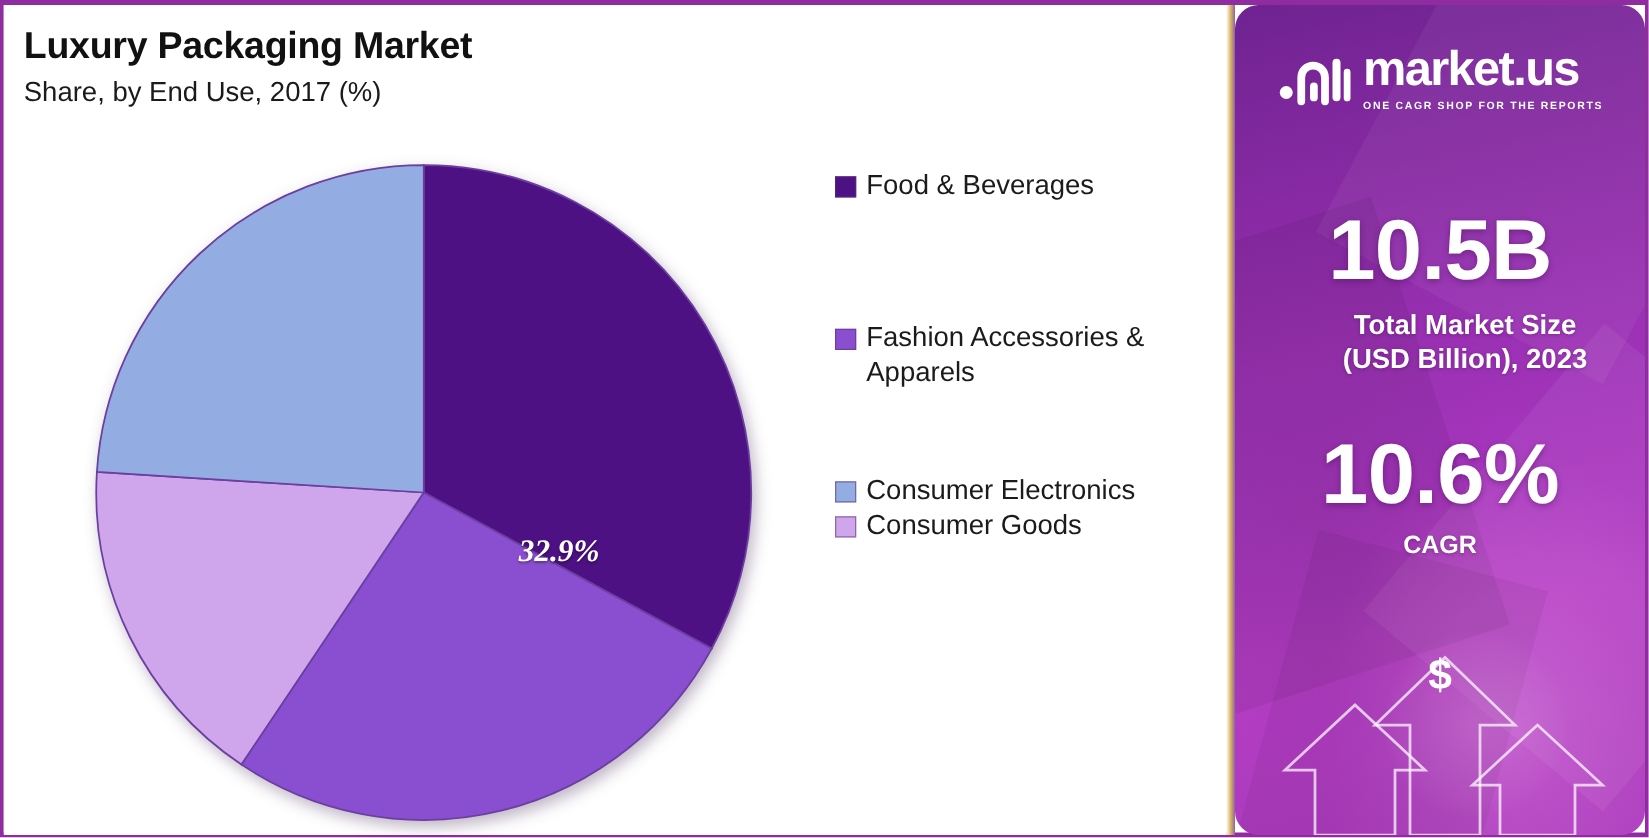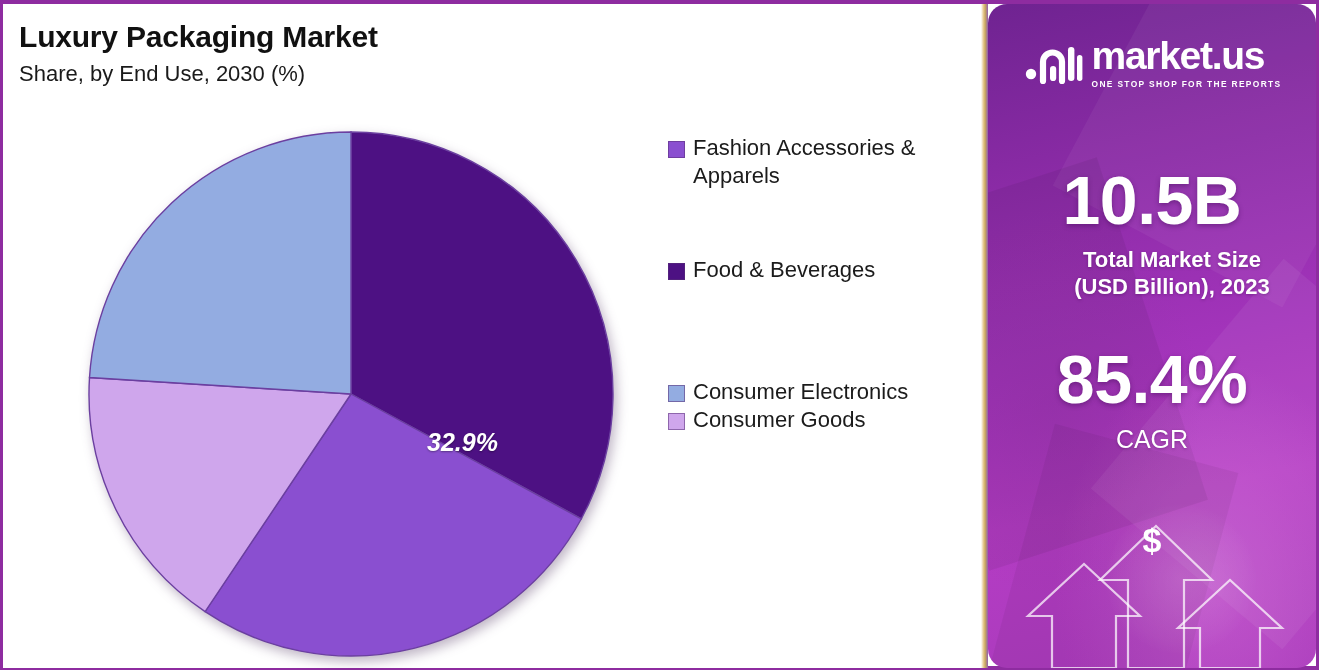--- a/index.html
+++ b/index.html
@@ -27,22 +27,22 @@
   #title-block { position: absolute; left: 16px; top: 16px; }
   #chart-title {
     font-size: 30px; font-weight: bold; color: #111111;
     letter-spacing: -0.2px; line-height: 1.12;
   }
   #chart-subtitle {
     font-size: 22px; color: #1a1a1a; margin-top: 7px; line-height: 1.2;
   }
   #pie-wrap {
     position: absolute;
-    left: 82px; top: 124px;
-    width: 532px; height: 532px;
+    left: 70px; top: 124px;
+    width: 532px; height: 532px; font-family: Liberation Serif, serif;
   }
   #pie-svg { display: block; width: 532px; height: 532px;
              filter: drop-shadow(3px 5px 6px rgba(60,30,80,0.33)); }
   #slice-label {
     position: absolute;
     left: 342px; top: 300px;
     font-size: 25px; font-weight: bold; font-style: italic;
     color: #ffffff; text-shadow: 0 1px 2px rgba(0,0,0,0.35);
     white-space: nowrap;
   }
@@ -123,66 +123,66 @@
     text-shadow: 0 2px 5px rgba(60,10,80,0.42);
   }
   .stat-sub {
     font-size: 22px; font-weight: bold; color: #ffffff;
     line-height: 1.24; margin-top: 10px;
     text-shadow: 0 1px 3px rgba(60,10,80,0.38);
     padding-left: 40px;
   }
   .stat-gap { height: 42px; }
   .stat-sub-small {
-    font-size: 25px; font-weight: normal; color: #ffffff;
+    font-size: 20px; font-weight: bold; color: #ffffff;
     line-height: 1.2; margin-top: 9px;
     text-shadow: 0 1px 3px rgba(60,10,80,0.38);
   }
   
   #arrows-art { position: absolute; left: 0; bottom: 0; width: 328px; height: 160px; }
   #dollar-sign {
     position: absolute; left: 0; bottom: 108px; width: 328px;
     text-align: center; font-size: 34px; font-weight: bold;
     color: #ffffff; letter-spacing: 0;
   }
 </style>
 </head>
 <body>
 
 <div id="frame">
 
   <div id="chart-panel">
 
     <div id="title-block">
       <div id="chart-title">Luxury Packaging Market</div>
-      <div id="chart-subtitle">Share, by End Use, 2030 (%)</div>
+      <div id="chart-subtitle">Share, by End Use, 2017 (%)</div>
     </div>
 
     <div id="pie-wrap">
       <svg id="pie-svg" viewBox="0 0 532 532">
         <g id="pie-slices">
             <path d="M 266 266 L 266 4 A 262 262 0 0 1 496.3808732699258 390.774409361 Z" fill="#4d1183" stroke="#6b3fa0" stroke-width="1.4"></path>
             <path d="M 266 266 L 496.3808732699258 390.774409361 A 262 262 0 0 1 120.09858848009483 483.616125589303 Z" fill="#8a4fd0" stroke="#6b3fa0" stroke-width="1.4"></path>
             <path d="M 266 266 L 120.09858848009483 483.616125589303 A 262 262 0 0 1 4.51699715179285 249.5488838833199 Z" fill="#cfa6ec" stroke="#6b3fa0" stroke-width="1.4"></path>
             <path d="M 266 266 L 4.51699715179285 249.5488838833199 A 262 262 0 0 1 265.99999999999994 4 Z" fill="#93ace1" stroke="#6b3fa0" stroke-width="1.4"></path>
           </g>
       </svg>
       <div id="slice-label">32.9%</div>
     </div>
 
     <div id="legend">
 
       <div class="legend-item" style="min-height:122px;">
+        <span class="legend-swatch" style="background:#4d1183;"></span>
+        <span class="legend-label">Food &amp; Beverages</span>
+      </div>
+
+      <div class="legend-item" style="min-height:122px;">
         <span class="legend-swatch" style="background:#8a4fd0;"></span>
         <span class="legend-label">Fashion Accessories &amp; Apparels</span>
-      </div>
-
-      <div class="legend-item" style="min-height:122px;">
-        <span class="legend-swatch" style="background:#4d1183;"></span>
-        <span class="legend-label">Food &amp; Beverages</span>
       </div>
 
       <div class="legend-item">
         <span class="legend-swatch" style="background:#93ace1;"></span>
         <span class="legend-label">Consumer Electronics</span>
       </div>
 
       <div class="legend-item" style="min-height:122px;">
         <span class="legend-swatch" style="background:#cfa6ec;"></span>
         <span class="legend-label">Consumer Goods</span>
@@ -203,30 +203,30 @@
     <div id="brand-logo">
       <svg id="logo-mark" viewBox="0 0 60 44">
         <circle cx="8" cy="33" r="5.2" fill="#ffffff"></circle>
         <path d="M20 40 L20 21 A9.5 9.5 0 0 1 39 21 L39 40" fill="none" stroke="#ffffff" stroke-width="6.2" stroke-linecap="round"></path>
         <rect x="27" y="25" width="6.2" height="15" rx="3.1" fill="#ffffff"></rect>
         <rect x="45" y="6" width="6.4" height="34" rx="3.2" fill="#ffffff"></rect>
         <rect x="54" y="14" width="5.4" height="26" rx="2.7" fill="#ffffff"></rect>
       </svg>
       <div id="logo-text-block">
         <div id="logo-wordmark">market.us</div>
-        <div id="logo-tagline">ONE STOP SHOP FOR THE REPORTS</div>
+        <div id="logo-tagline">ONE CAGR SHOP FOR THE REPORTS</div>
       </div>
     </div>
 
     <div id="stat-block">
       <div class="stat-big">10.5B</div>
       <div class="stat-sub">Total Market Size</div>
       <div class="stat-sub" style="margin-top:0;text-align:center;">(USD Billion), 2023</div>
       <div class="stat-gap"></div>
-      <div class="stat-big">85.4%</div>
+      <div class="stat-big">10.6%</div>
       <div class="stat-sub-small">CAGR</div>
     </div>
 
     <div id="dollar-sign">$</div>
 
     <svg id="arrows-art" viewBox="0 0 328 160">
       <g fill="none" stroke="rgba(255,255,255,0.72)" stroke-width="2.2">
         <path d="M64 160 L64 108 L40 108 L96 56 L152 108 L128 108 L128 160 Z"></path>
         <path d="M140 160 L140 72 L112 72 L168 18 L224 72 L196 72 L196 160 Z"></path>
         <path d="M212 160 L212 120 L190 120 L242 72 L294 120 L272 120 L272 160 Z"></path>

